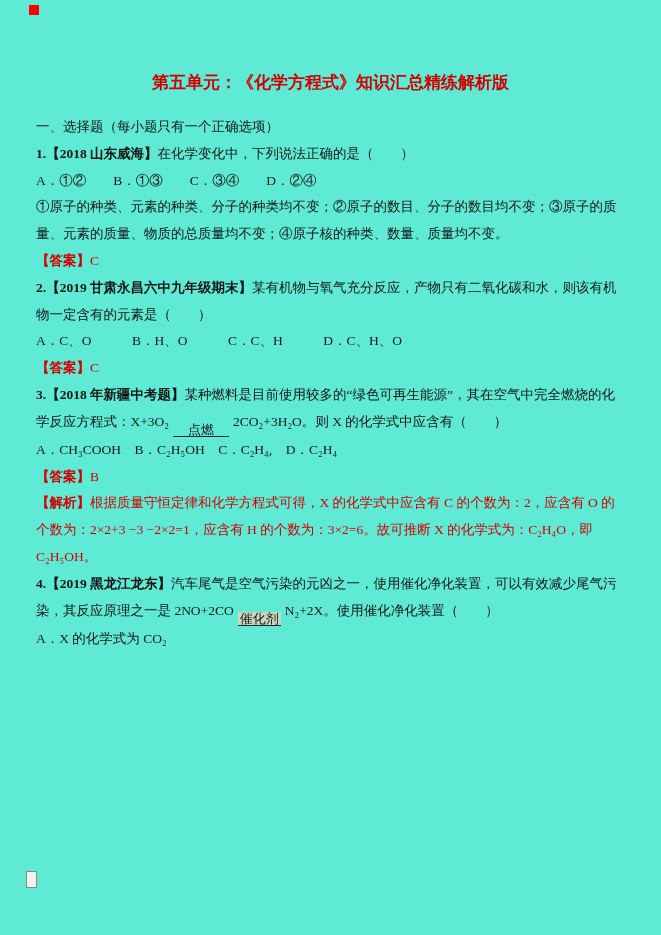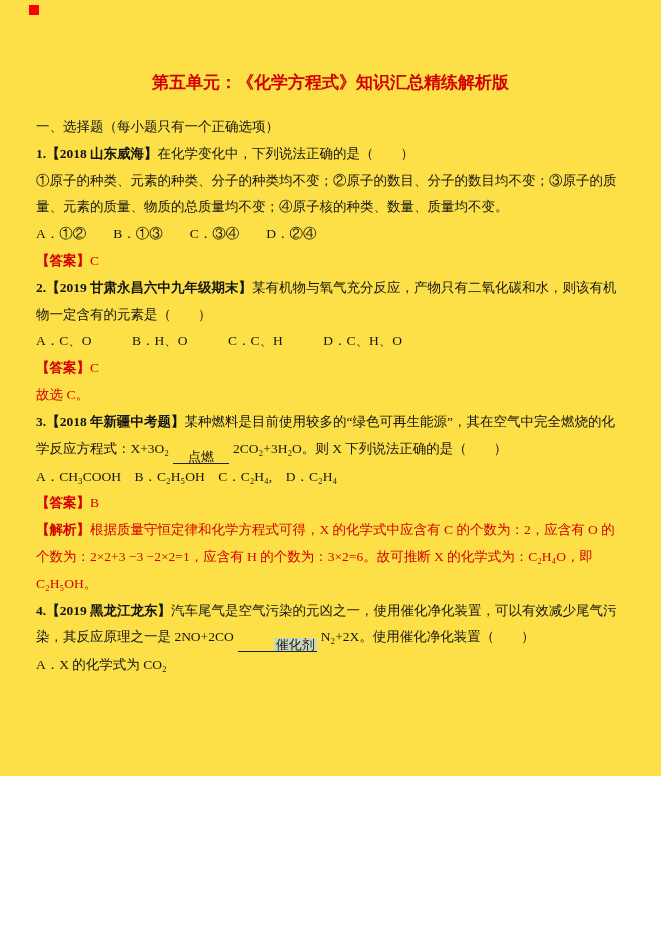--- a/index.html
+++ b/index.html
@@ -1,20 +1,20 @@
 <!DOCTYPE html>
 <html><head>
 <meta charset="utf-8">
 <style>
   html,body{margin:0;padding:0;background:#ffffff;}
   .page{
     position:relative;
     width:661px;
-    height:776px;
-    background:#fde047;
+    height:935px;
+    background:#5eead4;
     overflow:hidden;
     font-family:"Liberation Serif","DejaVu Serif",serif;
     font-size:13.5px;
     line-height:26.8px;
     color:#141414;
   }
   .content{padding:70px 36px 0 36px;}
   .doc-title{
     font-size:17px;
     font-weight:bold;
@@ -40,21 +40,21 @@
     padding:0 2px;
     color:#141414;
   }
   .arrow .bar{
     height:0;
     border-top:1.3px solid #222;
     width:100%;
     min-width:56px;
   }
   .arrow.short .bar{min-width:0;}
-  .cond-hl{background:#c8d8bc;margin-left:36px;}
+  .cond-hl{background:#c8d8bc;}
   .marker-red{
     position:absolute;
     left:29px; top:5px;
     width:10px; height:10px;
     background:#fb0200;
   }
   .marker-bottom{
     position:absolute;
     left:26px; top:871px;
     width:9px; height:15px;
@@ -69,33 +69,32 @@
 
   <div class="marker-red"></div>
 
   <div class="content">
 
     <h1 class="doc-title">第五单元：《化学方程式》知识汇总精练解析版</h1>
 
     <p class="bold">一、选择题（每小题只有一个正确选项）</p>
 
     <p><span class="tag">1.【2018 山东威海】</span><span>在化学变化中，下列说法正确的是（　　）</span></p>
+    <p>A．①②　　B．①③　　C．③④　　D．②④</p>
     <p>①原子的种类、元素的种类、分子的种类均不变；②原子的数目、分子的数目均不变；③原子的质量、元素的质量、物质的总质量均不变；④原子核的种类、数量、质量均不变。</p>
-    <p>A．①②　　B．①③　　C．③④　　D．②④</p>
     <p class="red"><span class="tag">【答案】</span><span>C</span></p>
 
     <p><span class="tag">2.【2019 甘肃永昌六中九年级期末】</span><span>某有机物与氧气充分反应，产物只有二氧化碳和水，则该有机物一定含有的元素是（　　）</span></p>
     <p>A．C、O　　　B．H、O　　　C．C、H　　　D．C、H、O</p>
     <p class="red"><span class="tag">【答案】</span><span>C</span></p>
-    <p class="red">故选 C。</p>
 
     <p><span class="tag">3.【2018 年新疆中考题】</span><span>某种燃料是目前使用较多的“绿色可再生能源”，其在空气中完全燃烧的化学反应方程式：X+3O₂</span><span class="arrow">
           <span class="cond">点燃</span>
           <span class="bar"></span>
-        </span><span>2CO₂+3H₂O。则 X 下列说法正确的是（　　）</span></p>
+        </span><span>2CO₂+3H₂O。则 X 的化学式中应含有（　　）</span></p>
     <p>A．CH₃COOH　B．C₂H₅OH　C．C₂H₄,　D．C₂H₄</p>
     <p class="red"><span class="tag">【答案】</span><span>B</span></p>
     <p class="red"><span class="tag">【解析】</span><span>根据质量守恒定律和化学方程式可得，X 的化学式中应含有 C 的个数为：2，应含有 O 的个数为：2×2+3 −3 −2×2=1，应含有 H 的个数为：3×2=6。故可推断 X 的化学式为：C₂H₄O，即 C₂H₅OH。</span></p>
 
     <p><span class="tag">4.【2019 黑龙江龙东】</span><span>汽车尾气是空气污染的元凶之一，使用催化净化装置，可以有效减少尾气污染，其反应原理之一是 2NO+2CO</span><span class="arrow short">
           <span class="cond cond-hl">催化剂</span>
           <span class="bar"></span>
         </span><span>N₂+2X。使用催化净化装置（　　）</span></p>
     <p>A．X 的化学式为 CO₂</p>
 

